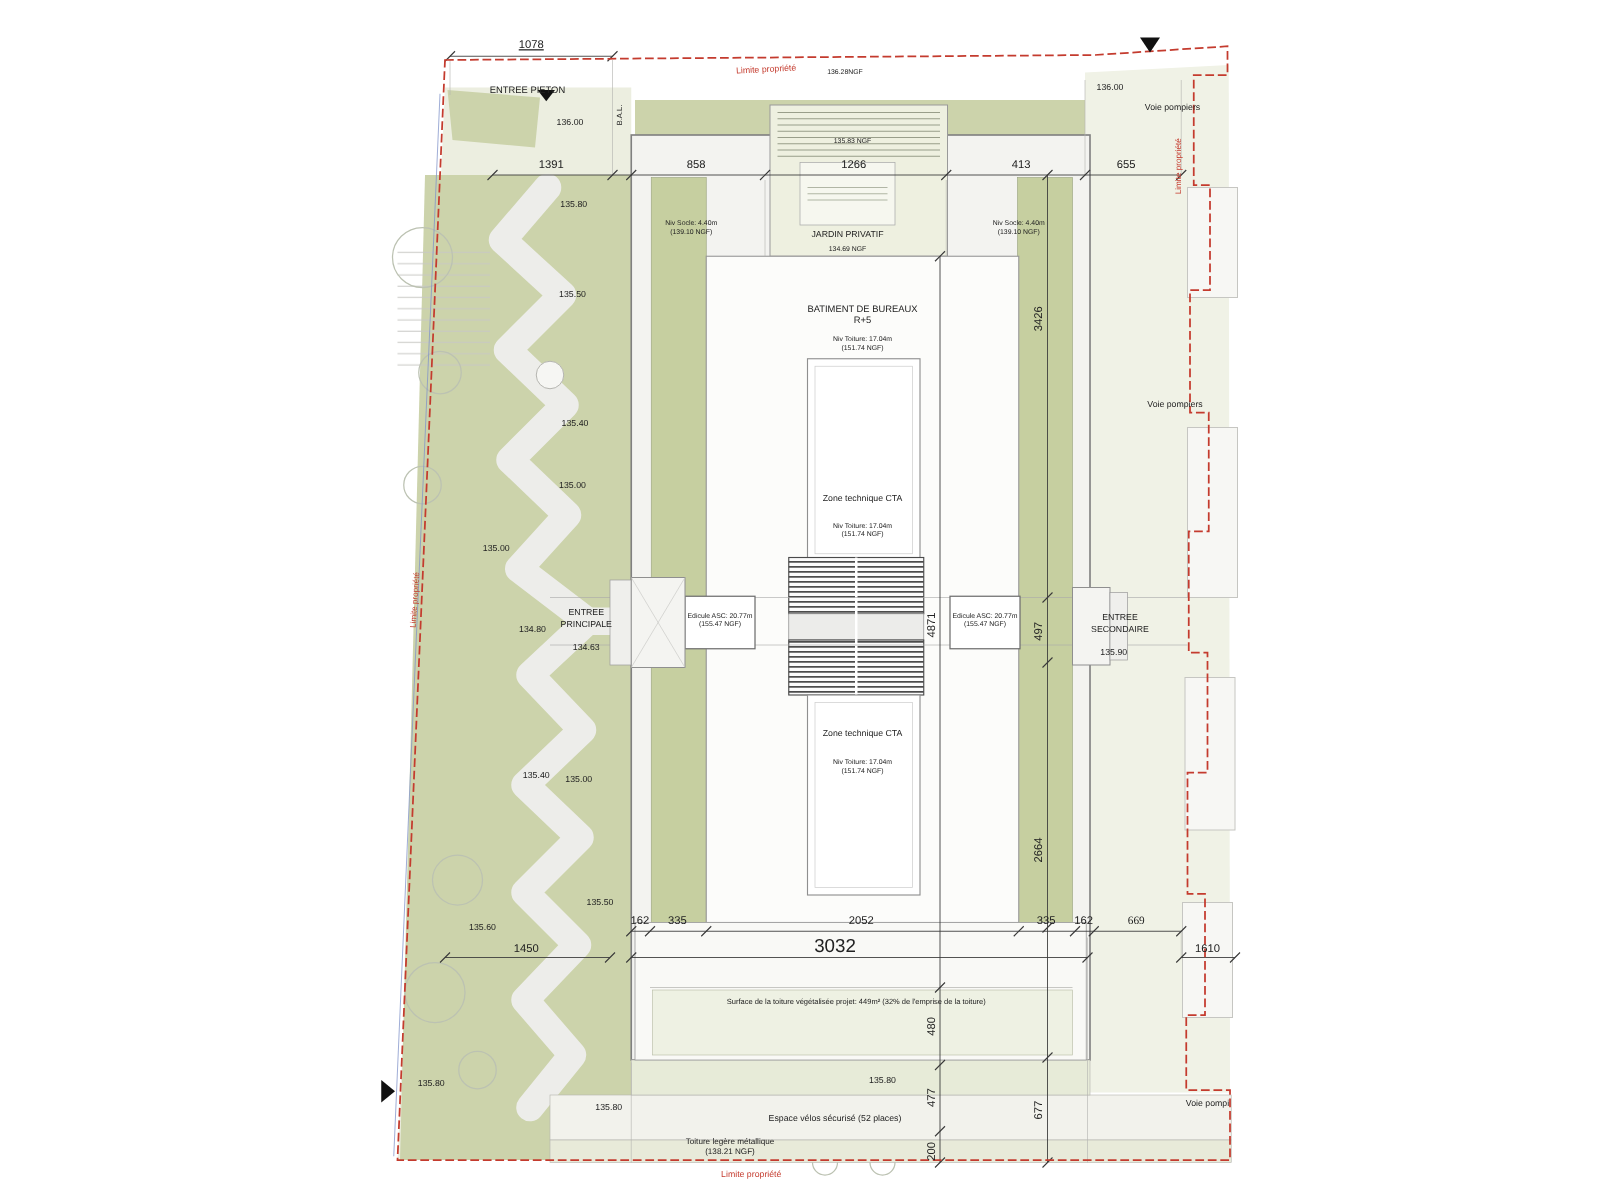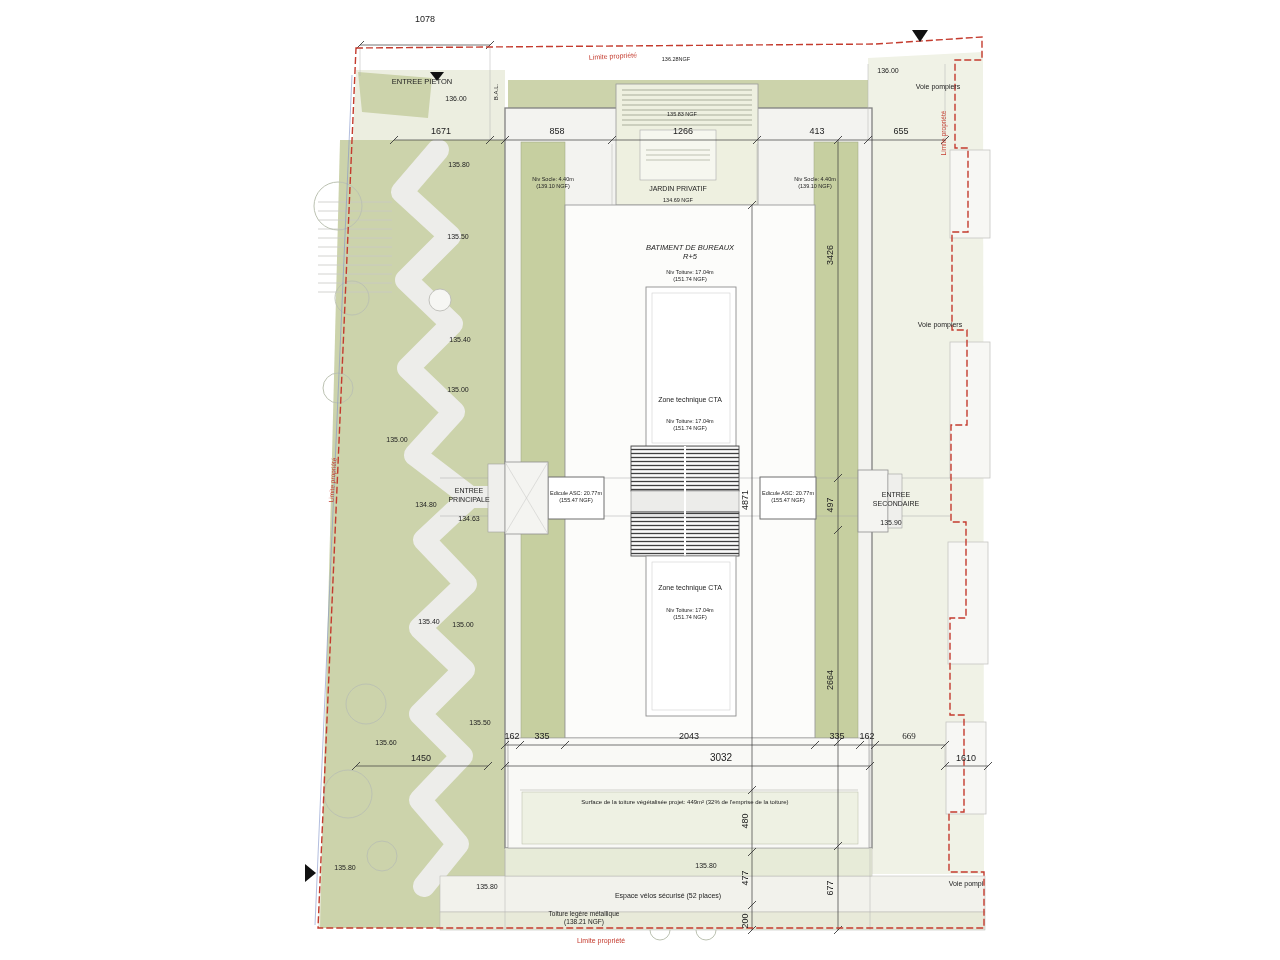--- a/index.html
+++ b/index.html
@@ -151,44 +151,44 @@
   <line x1="352" y1="75" x2="315" y2="925" stroke="#7f92c8" stroke-width="0.6"></line>
 
   <path d="M356,48 L876,44 L982,37 L982,60 L955,60 L955,148 L968,148 L968,232 L952,232 L952,330 L967,330 L967,425 L951,425 L951,522 L966,522 L966,618 L950,618 L950,715 L964,715 L964,812 L949,812 L949,872 L984,872 L984,928 L318,928 Z" fill="none" stroke="#c43b2e" stroke-width="1.4" stroke-dasharray="7 3"></path>
 
   <polygon points="912,30 928,30 920,42" fill="#111111"></polygon>
   <polygon points="305,864 305,882 316,873" fill="#111111"></polygon>
   <polygon points="430,72 444,72 437,81" fill="#111111"></polygon>
 </svg>
 
 <div id="annotations">
-      <div class="ann" style="left: 425px; top: 20px; font-size: 9px; transform: translate(-50%, -50%);">1078</div>
-      <div class="ann" style="left: 409px; top: 82px; font-size: 7.5px; transform: translate(-50%, -50%); padding-left: 26px;">ENTREE PIETON</div>
+      <div class="ann" style="left: 425px; top: 36px; font-size: 9px; transform: translate(-50%, -50%); text-decoration: underline;">1078</div>
+      <div class="ann" style="left: 409px; top: 72px; font-size: 7.5px; transform: translate(-50%, -50%); padding-left: 26px;">ENTREE PIETON</div>
       <div class="ann" style="left: 613px; top: 57px; font-size: 7px; color: rgb(196, 59, 46); transform: translate(-50%, -50%) rotate(-3deg);">Limite propriété</div>
       <div class="ann" style="left: 676px; top: 59px; font-size: 5.5px; transform: translate(-50%, -50%);">136.28NGF</div>
       <div class="ann" style="left: 888px; top: 71px; font-size: 7px; transform: translate(-50%, -50%);">136.00</div>
       <div class="ann" style="left: 938px; top: 87px; font-size: 7px; transform: translate(-50%, -50%);">Voie pompiers</div>
       <div class="ann" style="left: 456px; top: 99px; font-size: 7px; transform: translate(-50%, -50%);">136.00</div>
       <div class="ann" style="left: 497px; top: 92px; font-size: 6px; transform: translate(-50%, -50%) rotate(-90deg);">B.A.L.</div>
       <div class="ann" style="left: 682px; top: 114px; font-size: 5.5px; transform: translate(-50%, -50%);">135.83 NGF</div>
-      <div class="ann" style="left: 441px; top: 132px; font-size: 9px; transform: translate(-50%, -50%);">1671</div>
+      <div class="ann" style="left: 441px; top: 132px; font-size: 9px; transform: translate(-50%, -50%);">1391</div>
       <div class="ann" style="left: 557px; top: 132px; font-size: 9px; transform: translate(-50%, -50%);">858</div>
       <div class="ann" style="left: 683px; top: 132px; font-size: 9px; transform: translate(-50%, -50%);">1266</div>
       <div class="ann" style="left: 817px; top: 132px; font-size: 9px; transform: translate(-50%, -50%);">413</div>
       <div class="ann" style="left: 901px; top: 132px; font-size: 9px; transform: translate(-50%, -50%);">655</div>
       <div class="ann" style="left: 944px; top: 133px; font-size: 6.5px; color: rgb(196, 59, 46); transform: translate(-50%, -50%) rotate(-90deg);">Limite propriété</div>
       <div class="ann" style="left: 459px; top: 165px; font-size: 7px; transform: translate(-50%, -50%);">135.80</div>
       <div class="ann" style="left: 553px; top: 183px; font-size: 5.5px; transform: translate(-50%, -50%);">Niv Socle: 4.40m
 (139.10 NGF)</div>
       <div class="ann" style="left: 678px; top: 189px; font-size: 7px; transform: translate(-50%, -50%);">JARDIN PRIVATIF</div>
       <div class="ann" style="left: 678px; top: 200px; font-size: 5.5px; transform: translate(-50%, -50%);">134.69 NGF</div>
       <div class="ann" style="left: 815px; top: 183px; font-size: 5.5px; transform: translate(-50%, -50%);">Niv Socle: 4.40m
 (139.10 NGF)</div>
       <div class="ann" style="left: 831px; top: 255px; font-size: 9px; transform: translate(-50%, -50%) rotate(-90deg);">3426</div>
-      <div class="ann" style="left: 690px; top: 252px; font-size: 7.5px; transform: translate(-50%, -50%); font-style: italic;">BATIMENT DE BUREAUX
+      <div class="ann" style="left: 690px; top: 252px; font-size: 7.5px; transform: translate(-50%, -50%);">BATIMENT DE BUREAUX
 R+5</div>
       <div class="ann" style="left: 690px; top: 276px; font-size: 5.5px; transform: translate(-50%, -50%);">Niv Toiture: 17.04m
 (151.74 NGF)</div>
       <div class="ann" style="left: 458px; top: 237px; font-size: 7px; transform: translate(-50%, -50%);">135.50</div>
       <div class="ann" style="left: 460px; top: 340px; font-size: 7px; transform: translate(-50%, -50%);">135.40</div>
       <div class="ann" style="left: 458px; top: 390px; font-size: 7px; transform: translate(-50%, -50%);">135.00</div>
       <div class="ann" style="left: 940px; top: 325px; font-size: 7px; transform: translate(-50%, -50%);">Voie pompiers</div>
       <div class="ann" style="left: 397px; top: 440px; font-size: 7px; transform: translate(-50%, -50%);">135.00</div>
       <div class="ann" style="left: 690px; top: 400px; font-size: 7px; transform: translate(-50%, -50%);">Zone technique CTA</div>
       <div class="ann" style="left: 690px; top: 425px; font-size: 5.5px; transform: translate(-50%, -50%);">Niv Toiture: 17.04m
@@ -210,26 +210,26 @@
       <div class="ann" style="left: 690px; top: 588px; font-size: 7px; transform: translate(-50%, -50%);">Zone technique CTA</div>
       <div class="ann" style="left: 690px; top: 614px; font-size: 5.5px; transform: translate(-50%, -50%);">Niv Toiture: 17.04m
 (151.74 NGF)</div>
       <div class="ann" style="left: 429px; top: 622px; font-size: 7px; transform: translate(-50%, -50%);">135.40</div>
       <div class="ann" style="left: 463px; top: 625px; font-size: 7px; transform: translate(-50%, -50%);">135.00</div>
       <div class="ann" style="left: 831px; top: 680px; font-size: 9px; transform: translate(-50%, -50%) rotate(-90deg);">2664</div>
       <div class="ann" style="left: 480px; top: 723px; font-size: 7px; transform: translate(-50%, -50%);">135.50</div>
       <div class="ann" style="left: 386px; top: 743px; font-size: 7px; transform: translate(-50%, -50%);">135.60</div>
       <div class="ann" style="left: 512px; top: 737px; font-size: 9px; transform: translate(-50%, -50%);">162</div>
       <div class="ann" style="left: 542px; top: 737px; font-size: 9px; transform: translate(-50%, -50%);">335</div>
-      <div class="ann" style="left: 689px; top: 737px; font-size: 9px; transform: translate(-50%, -50%);">2043</div>
+      <div class="ann" style="left: 689px; top: 737px; font-size: 9px; transform: translate(-50%, -50%);">2052</div>
       <div class="ann" style="left: 837px; top: 737px; font-size: 9px; transform: translate(-50%, -50%);">335</div>
       <div class="ann" style="left: 867px; top: 737px; font-size: 9px; transform: translate(-50%, -50%);">162</div>
       <div class="ann" style="left: 909px; top: 737px; font-size: 9px; transform: translate(-50%, -50%); font-family: Liberation Serif, serif;">669</div>
       <div class="ann" style="left: 421px; top: 759px; font-size: 9px; transform: translate(-50%, -50%);">1450</div>
-      <div class="ann" style="left: 721px; top: 758px; font-size: 10px; transform: translate(-50%, -50%);">3032</div>
+      <div class="ann" style="left: 668px; top: 758px; font-size: 15px; transform: translate(-50%, -50%);">3032</div>
       <div class="ann" style="left: 966px; top: 759px; font-size: 9px; transform: translate(-50%, -50%);">1610</div>
       <div class="ann" style="left: 685px; top: 803px; font-size: 6px; transform: translate(-50%, -50%);">Surface de la toiture végétalisée projet: 449m² (32% de l'emprise de la toiture)</div>
       <div class="ann" style="left: 746px; top: 821px; font-size: 9px; transform: translate(-50%, -50%) rotate(-90deg);">480</div>
       <div class="ann" style="left: 345px; top: 868px; font-size: 7px; transform: translate(-50%, -50%);">135.80</div>
       <div class="ann" style="left: 706px; top: 866px; font-size: 7px; transform: translate(-50%, -50%);">135.80</div>
       <div class="ann" style="left: 746px; top: 878px; font-size: 9px; transform: translate(-50%, -50%) rotate(-90deg);">477</div>
       <div class="ann" style="left: 831px; top: 888px; font-size: 9px; transform: translate(-50%, -50%) rotate(-90deg);">677</div>
       <div class="ann" style="left: 487px; top: 887px; font-size: 7px; transform: translate(-50%, -50%);">135.80</div>
       <div class="ann" style="left: 668px; top: 896px; font-size: 7px; transform: translate(-50%, -50%);">Espace vélos sécurisé (52 places)</div>
       <div class="ann" style="left: 966px; top: 884px; font-size: 7px; transform: translate(-50%, -50%);">Voie pompi</div>

